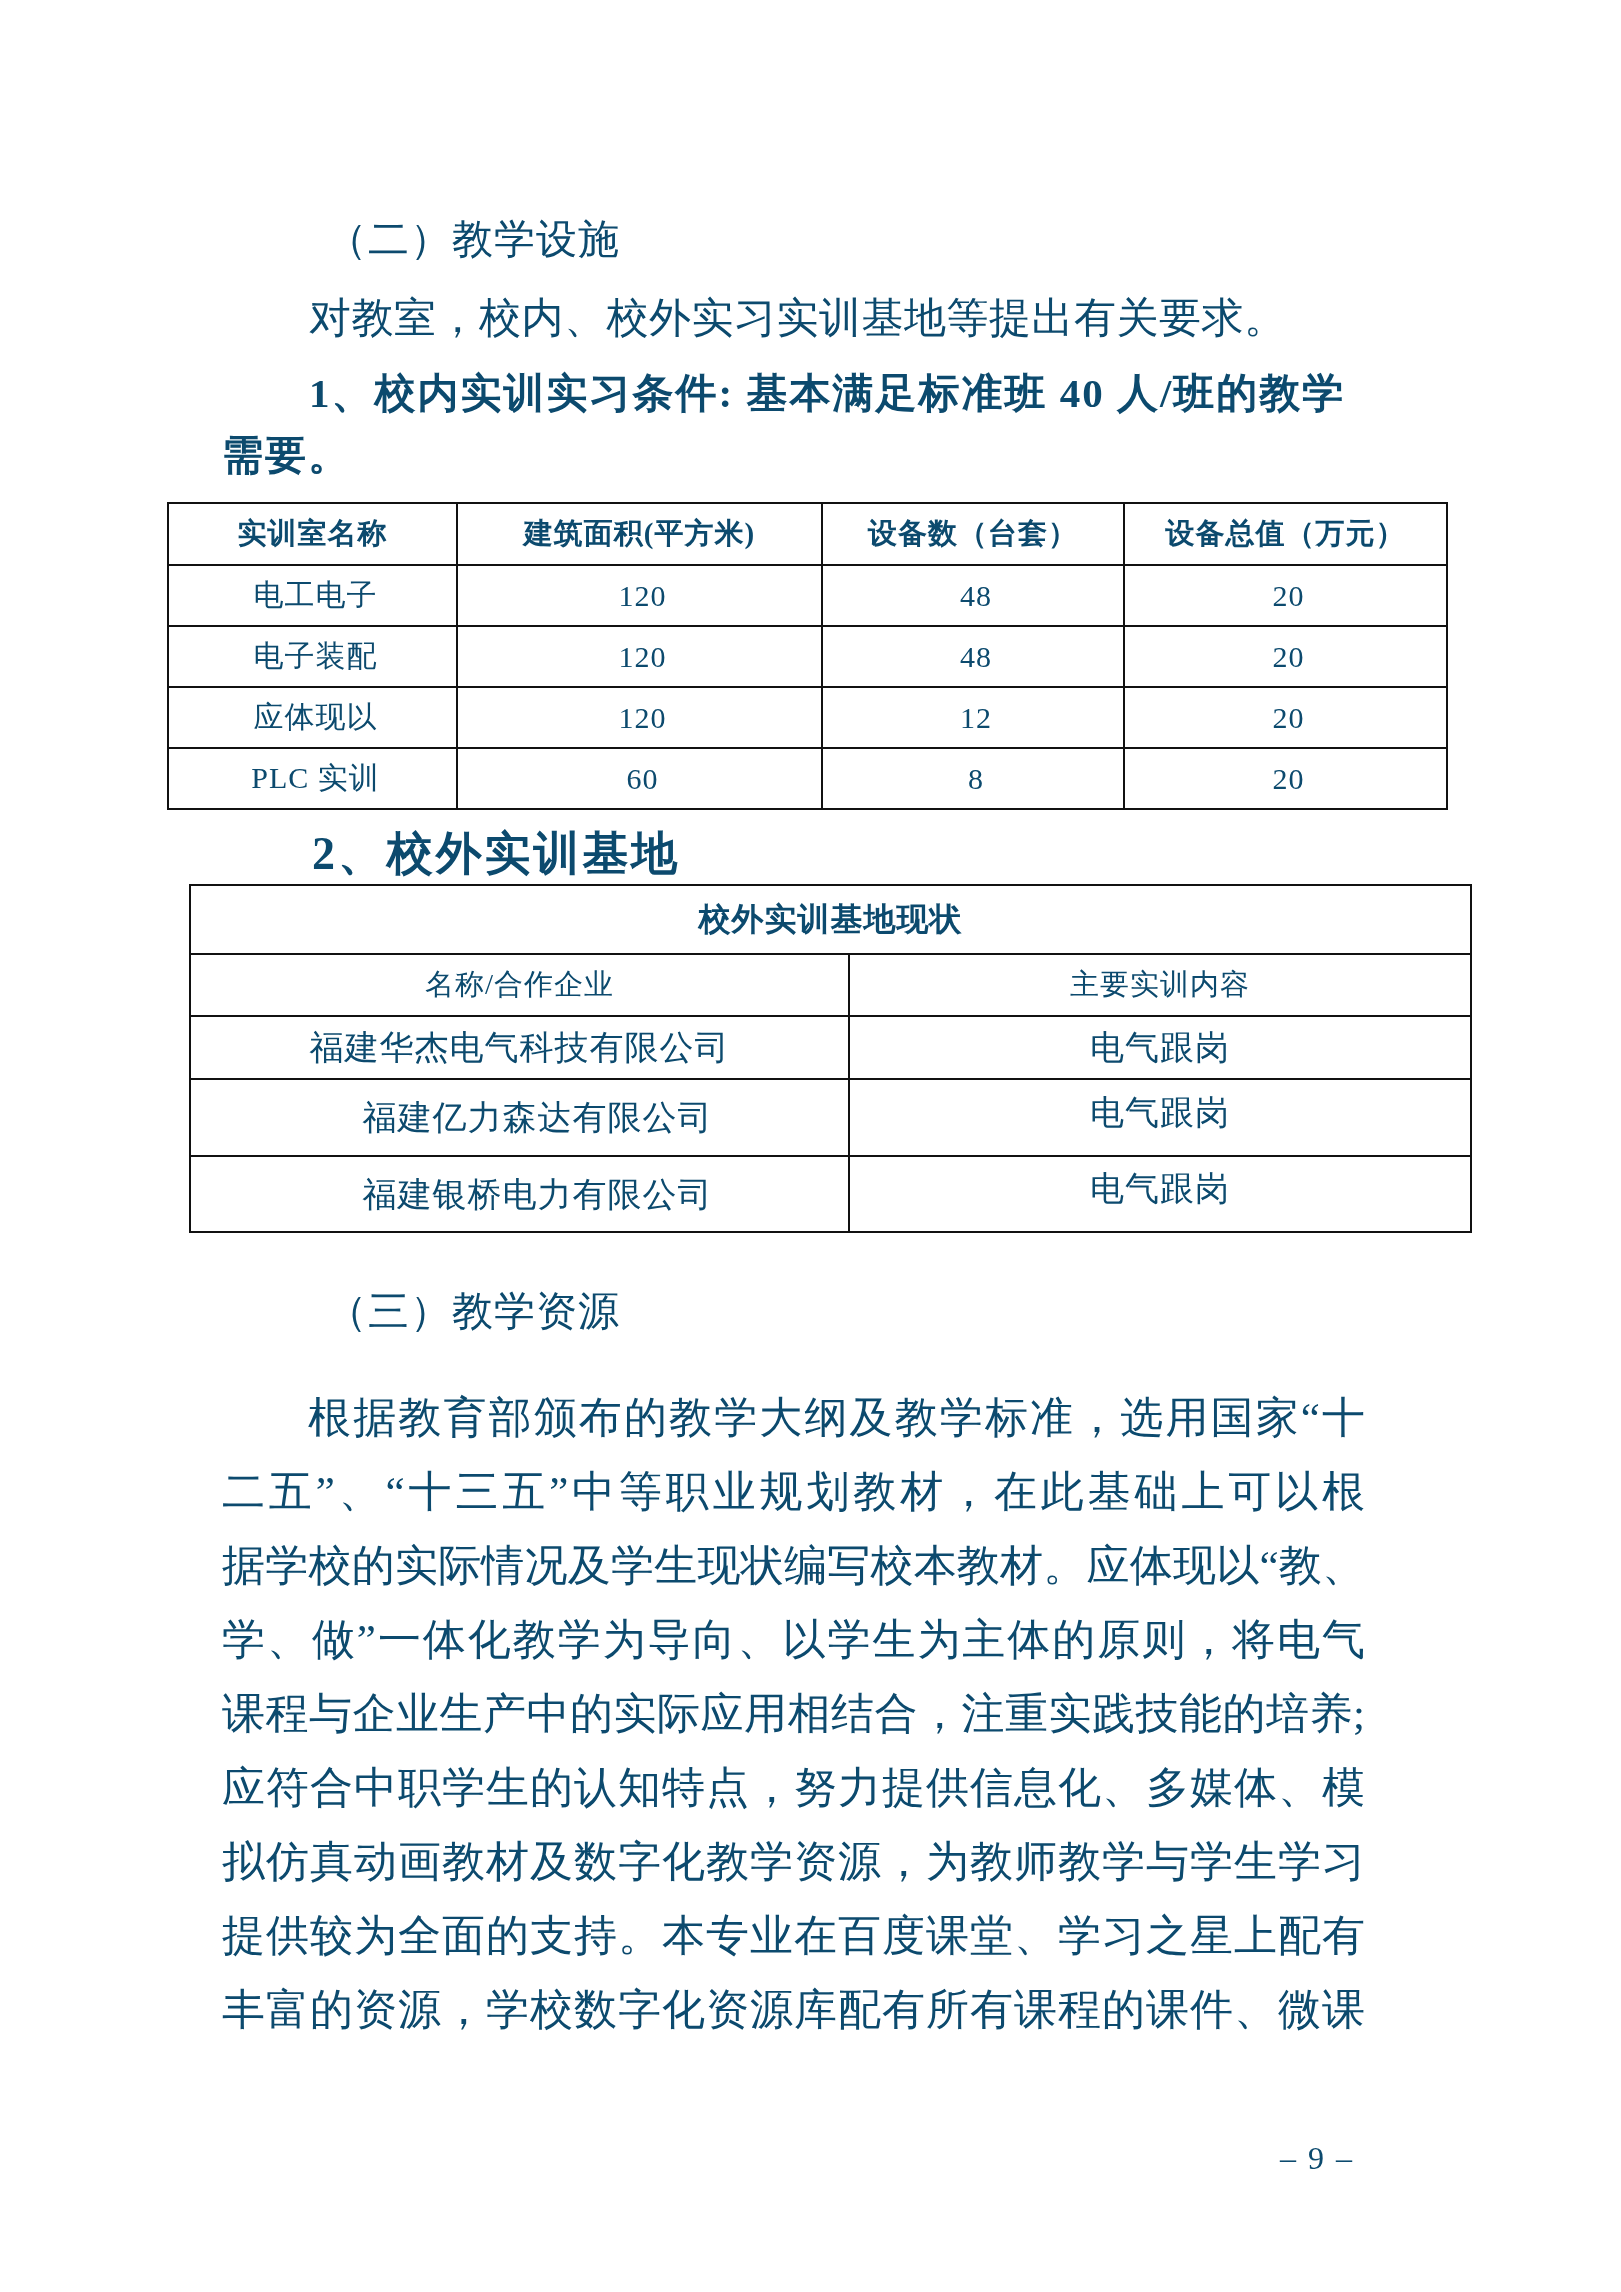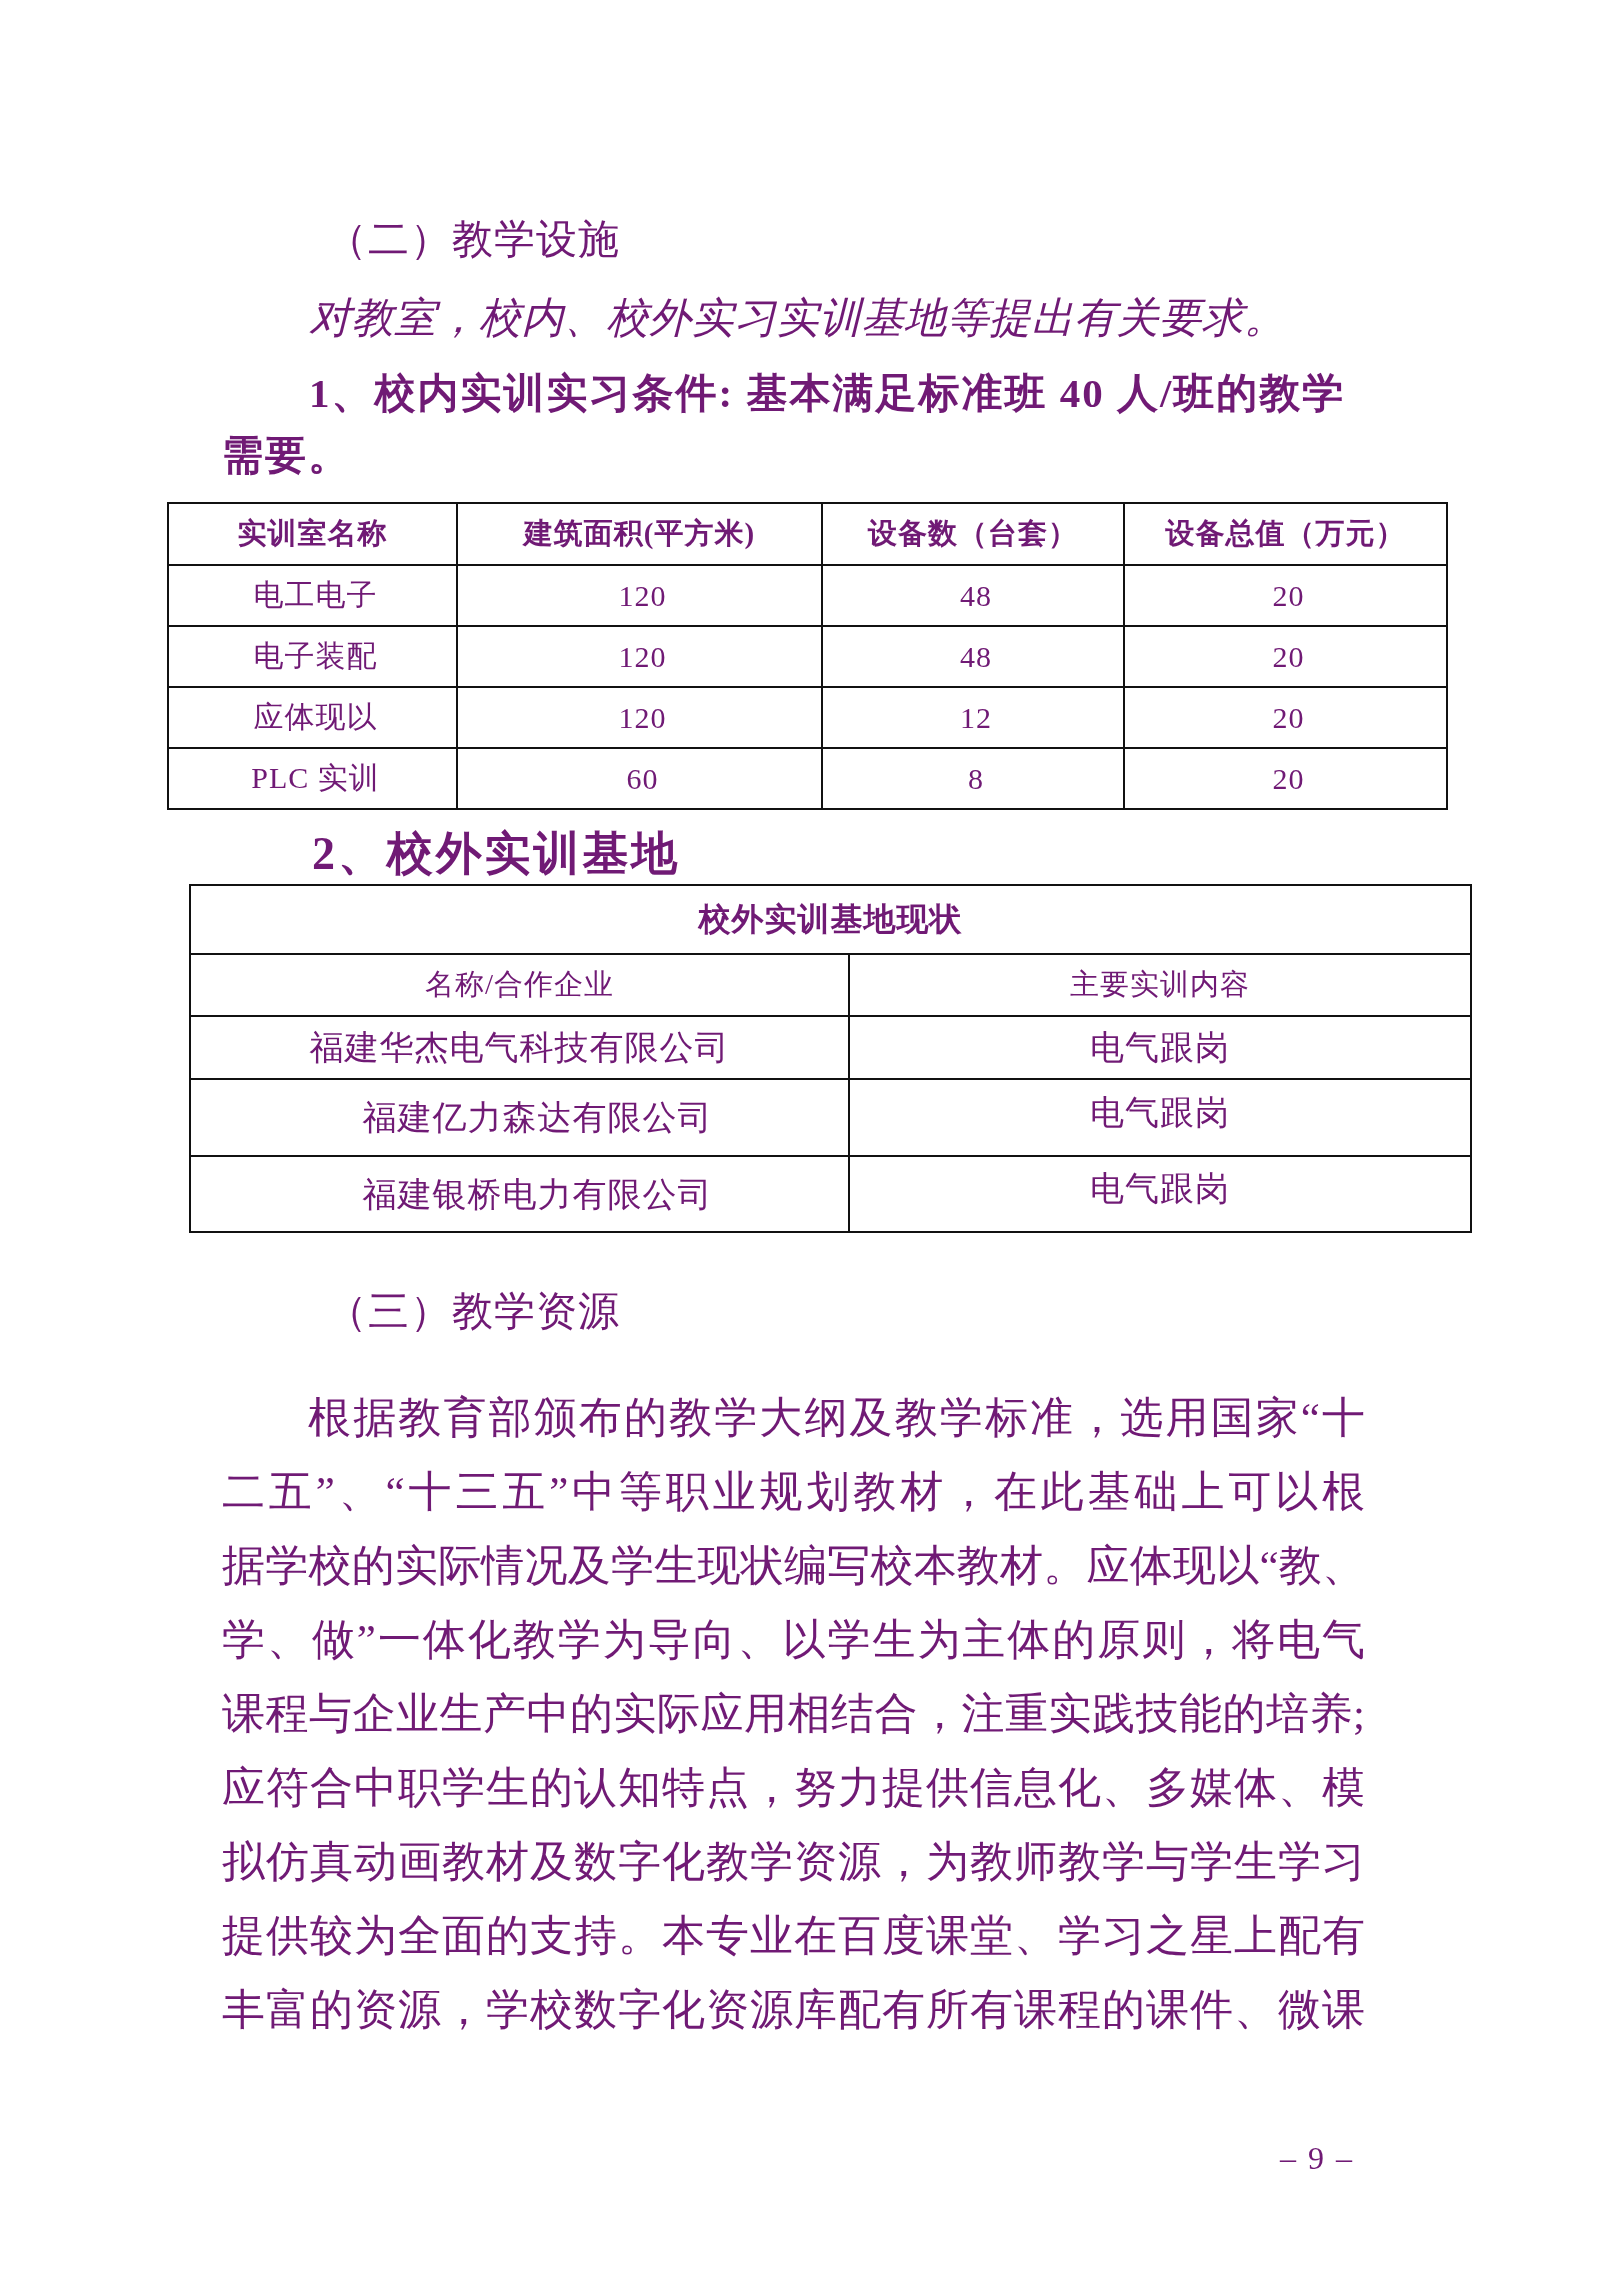--- a/index.html
+++ b/index.html
@@ -2,28 +2,28 @@
 <html><head>
 <meta charset="utf-8">
 <style>
   html,body { margin:0; padding:0; background:#888; }
   .page {
     position: relative;
     width: 1621px;
     height: 2293px;
     margin: 0 auto;
     background: #ffffff;
-    color: #701a75;
+    color: #0c4a6e;
     font-family: "Liberation Serif", "DejaVu Serif", serif;
     overflow: hidden;
   }
   .abs { position: absolute; white-space: nowrap; }
 
   .h-kai   { font-size: 41px; line-height: 1.15; letter-spacing: 1px; }
-  .intro   { font-size: 42px; line-height: 1.15; letter-spacing: 0.5px; font-style: italic; }
+  .intro   { font-size: 42px; line-height: 1.15; letter-spacing: 0.5px; }
   .sub-bold{ font-size: 41px; line-height: 1.15; font-weight: bold; letter-spacing: 2px; }
   .sub2    { font-size: 46px; line-height: 1.1;  font-weight: bold; letter-spacing: 2.9px; }
 
   table { border-collapse: collapse; table-layout: fixed; }
   td, th { border: 2px solid #111; text-align: center; vertical-align: middle; padding: 0 3.9px; overflow: hidden; }
 
   .tbl1 { position: absolute; left: 167px; top: 502px; width: 1279px; }
   .tbl1 th { font-size: 29px; font-weight: bold; letter-spacing: 1px; height: 60px; }
   .tbl1 td { font-size: 30px; height: 59px; letter-spacing: 1px; padding-left: 10px; }
 

